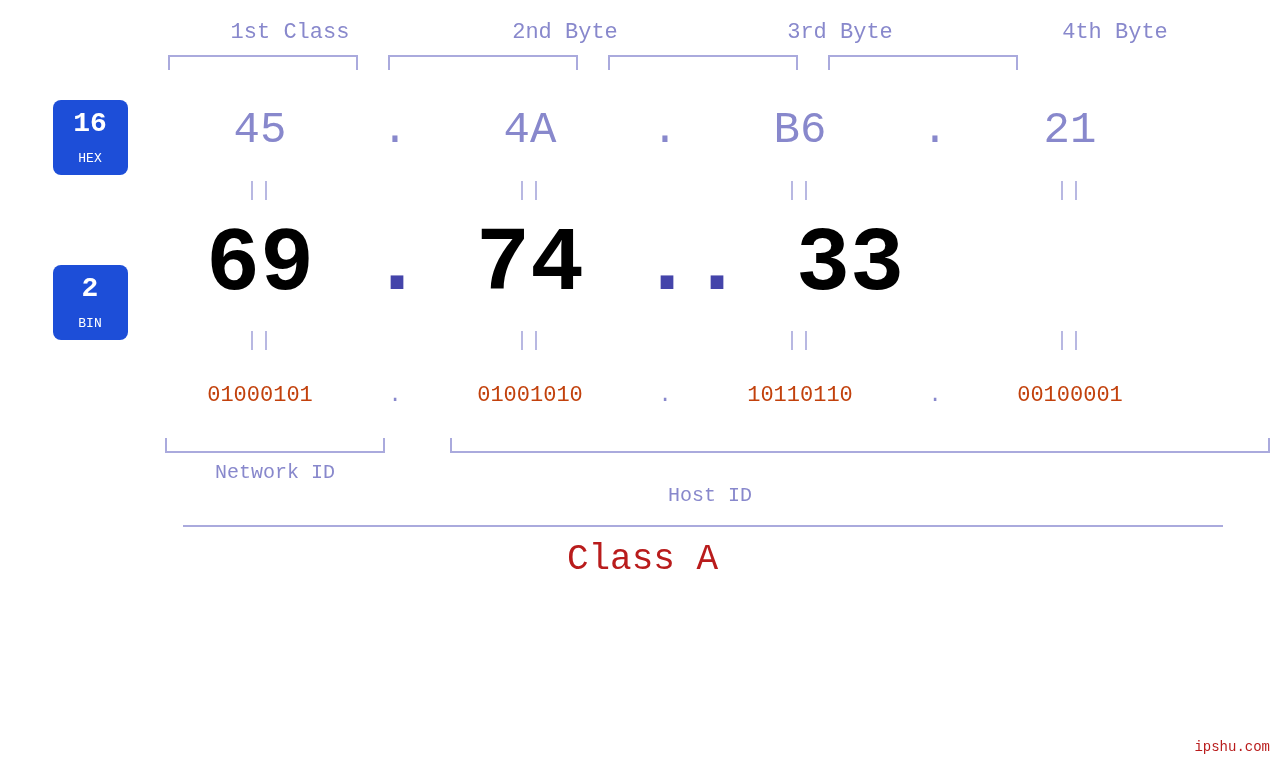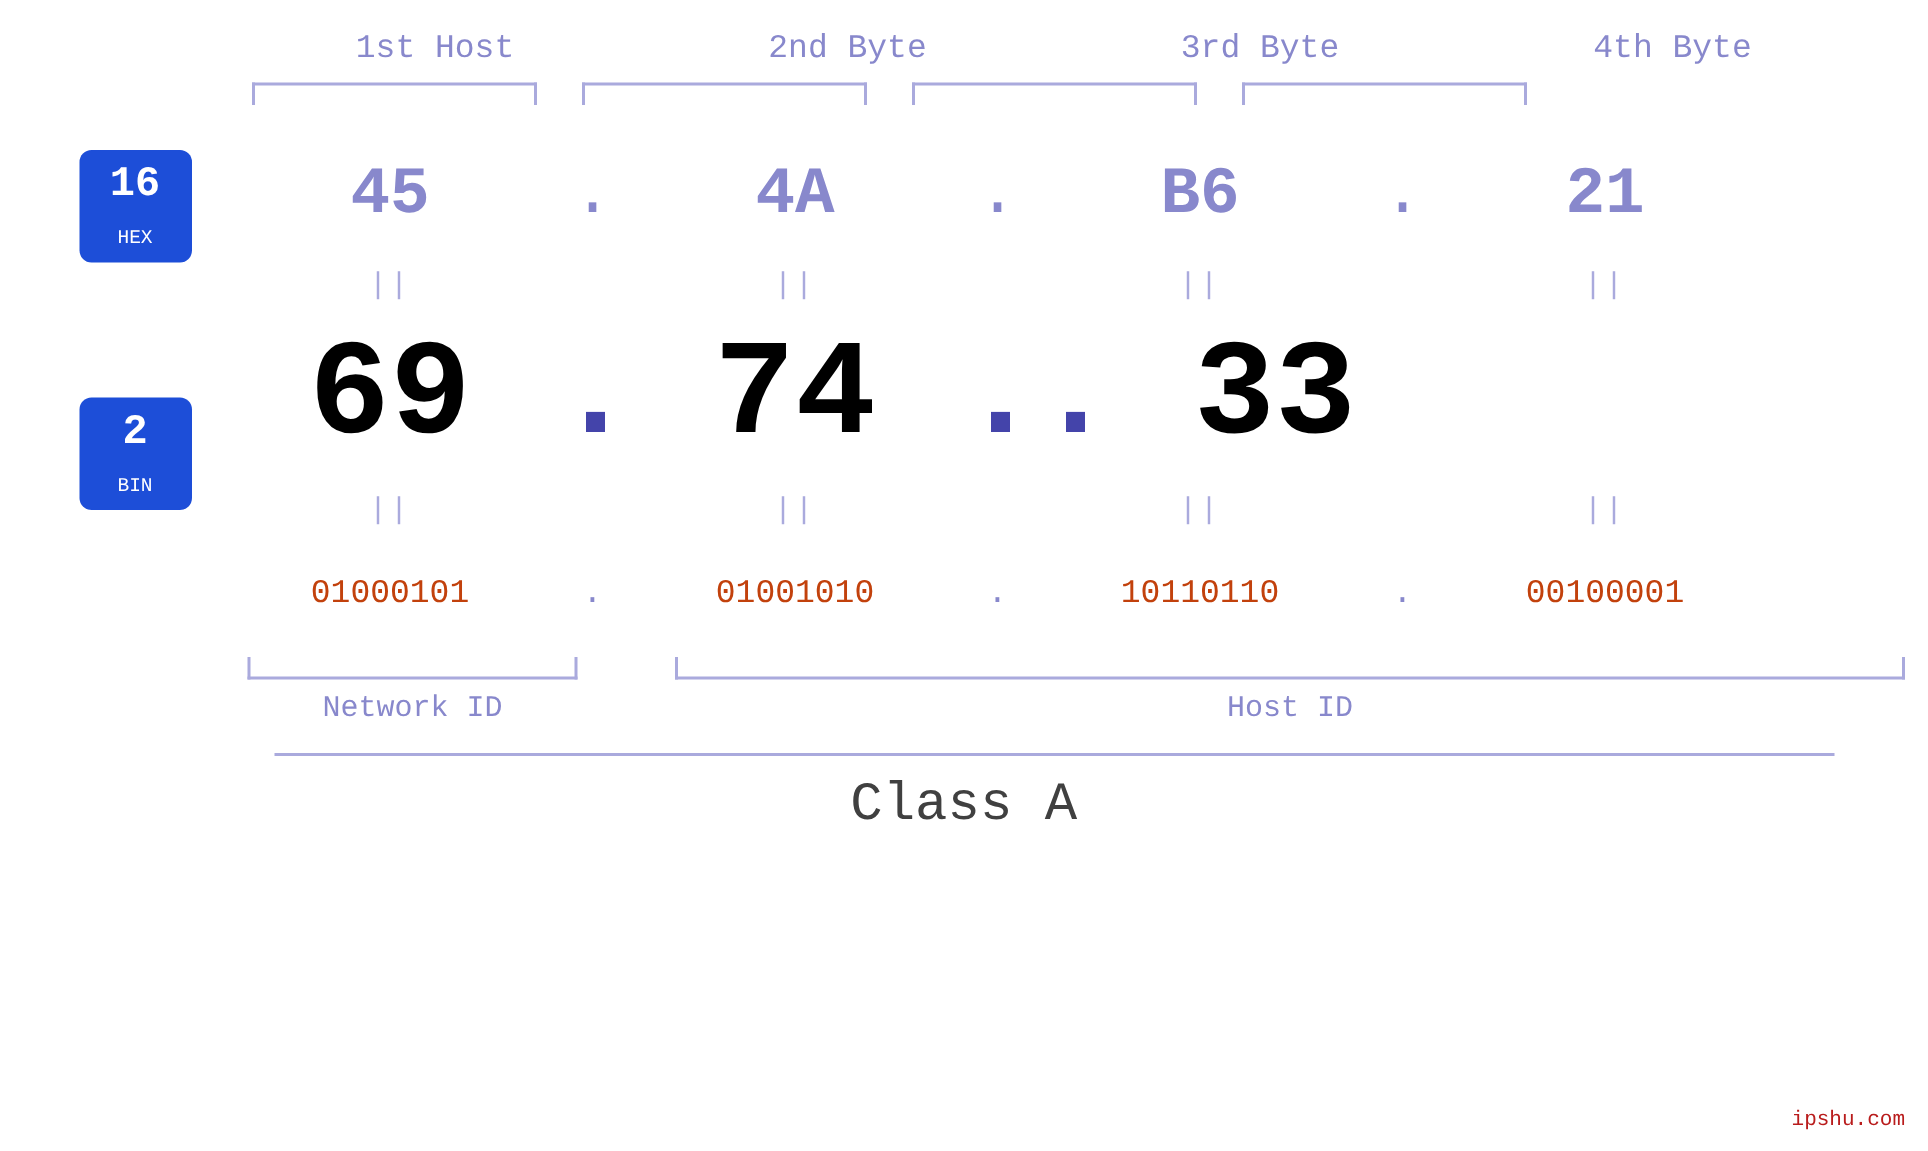--- a/index.html
+++ b/index.html
@@ -118,21 +118,20 @@
 
     .dot-cell {
       width: 50px;
       text-align: center;
       font-family: 'Courier New', Courier, monospace;
     }
 
     .hex-value {
       color: #8888cc;
       font-size: 44px;
-      font-weight: bold;
     }
 
     .dot-hex {
       color: #8888cc;
       font-size: 44px;
     }
 
     
     .equals-row {
       display: flex;
@@ -199,21 +198,21 @@
       font-size: 14px;
       font-family: 'Courier New', Courier, monospace;
     }
   </style>
 </head>
 <body>
 
 <div class="main-container">
 
   <div class="byte-labels">
-    <div class="byte-label">1st Host</div>
+    <div class="byte-label">1st Class</div>
     <div class="byte-label">2nd Byte</div>
     <div class="byte-label">3rd Byte</div>
     <div class="byte-label">4th Byte</div>
   </div>
 
   <div class="brackets-row">
     <div class="bracket-top"></div>
     <div class="bracket-top"></div>
     <div class="bracket-top"></div>
     <div class="bracket-top"></div>
@@ -344,24 +343,24 @@
 
   <div style="display:flex; flex-direction:row; width:1285px; padding-left:150px; margin-top:8px; align-items:flex-start;">
 
     <div style="width:220px; height:15px; border-bottom:2px solid #aaaadd; border-left:2px solid #aaaadd; border-right:2px solid #aaaadd; margin:0 15px;"></div>
 
     <div style="width:50px;"></div>
 
     <div style="flex:1; height:15px; border-bottom:2px solid #aaaadd; border-left:2px solid #aaaadd; border-right:2px solid #aaaadd; margin-right:15px;"></div>
   </div>
 
-  <div style="display:flex; flex-direction:row; width:1285px; padding-left:150px; margin-top:8px;">
+  <div style="display:flex; flex-direction:column; width:1285px; padding-left:150px; margin-top:8px;">
     <div style="width:220px; text-align:center; color:#8888cc; font-size:20px; font-family:'Courier New',Courier,monospace; margin:0 15px;">Network ID</div>
     <div style="width:50px;"></div>
     <div style="flex:1; text-align:center; color:#8888cc; font-size:20px; font-family:'Courier New',Courier,monospace; margin-right:15px;">Host ID</div>
   </div>
 
   <div style="width:1040px; margin-left:120px; margin-top:18px; border-top:2px solid #aaaadd;"></div>
-  <div style="width:1040px; text-align:center; color:#404040; font-size:36px; font-family:'Courier New',Courier,monospace; margin-top:12px;">Class A</div>
+  <div style="width:1040px; text-align:center; color:#b91c1c; font-size:36px; font-family:'Courier New',Courier,monospace; margin-top:12px;">Class A</div>
 
   <div class="watermark">ipshu.com</div>
 
 </div>
 
 </body></html>

